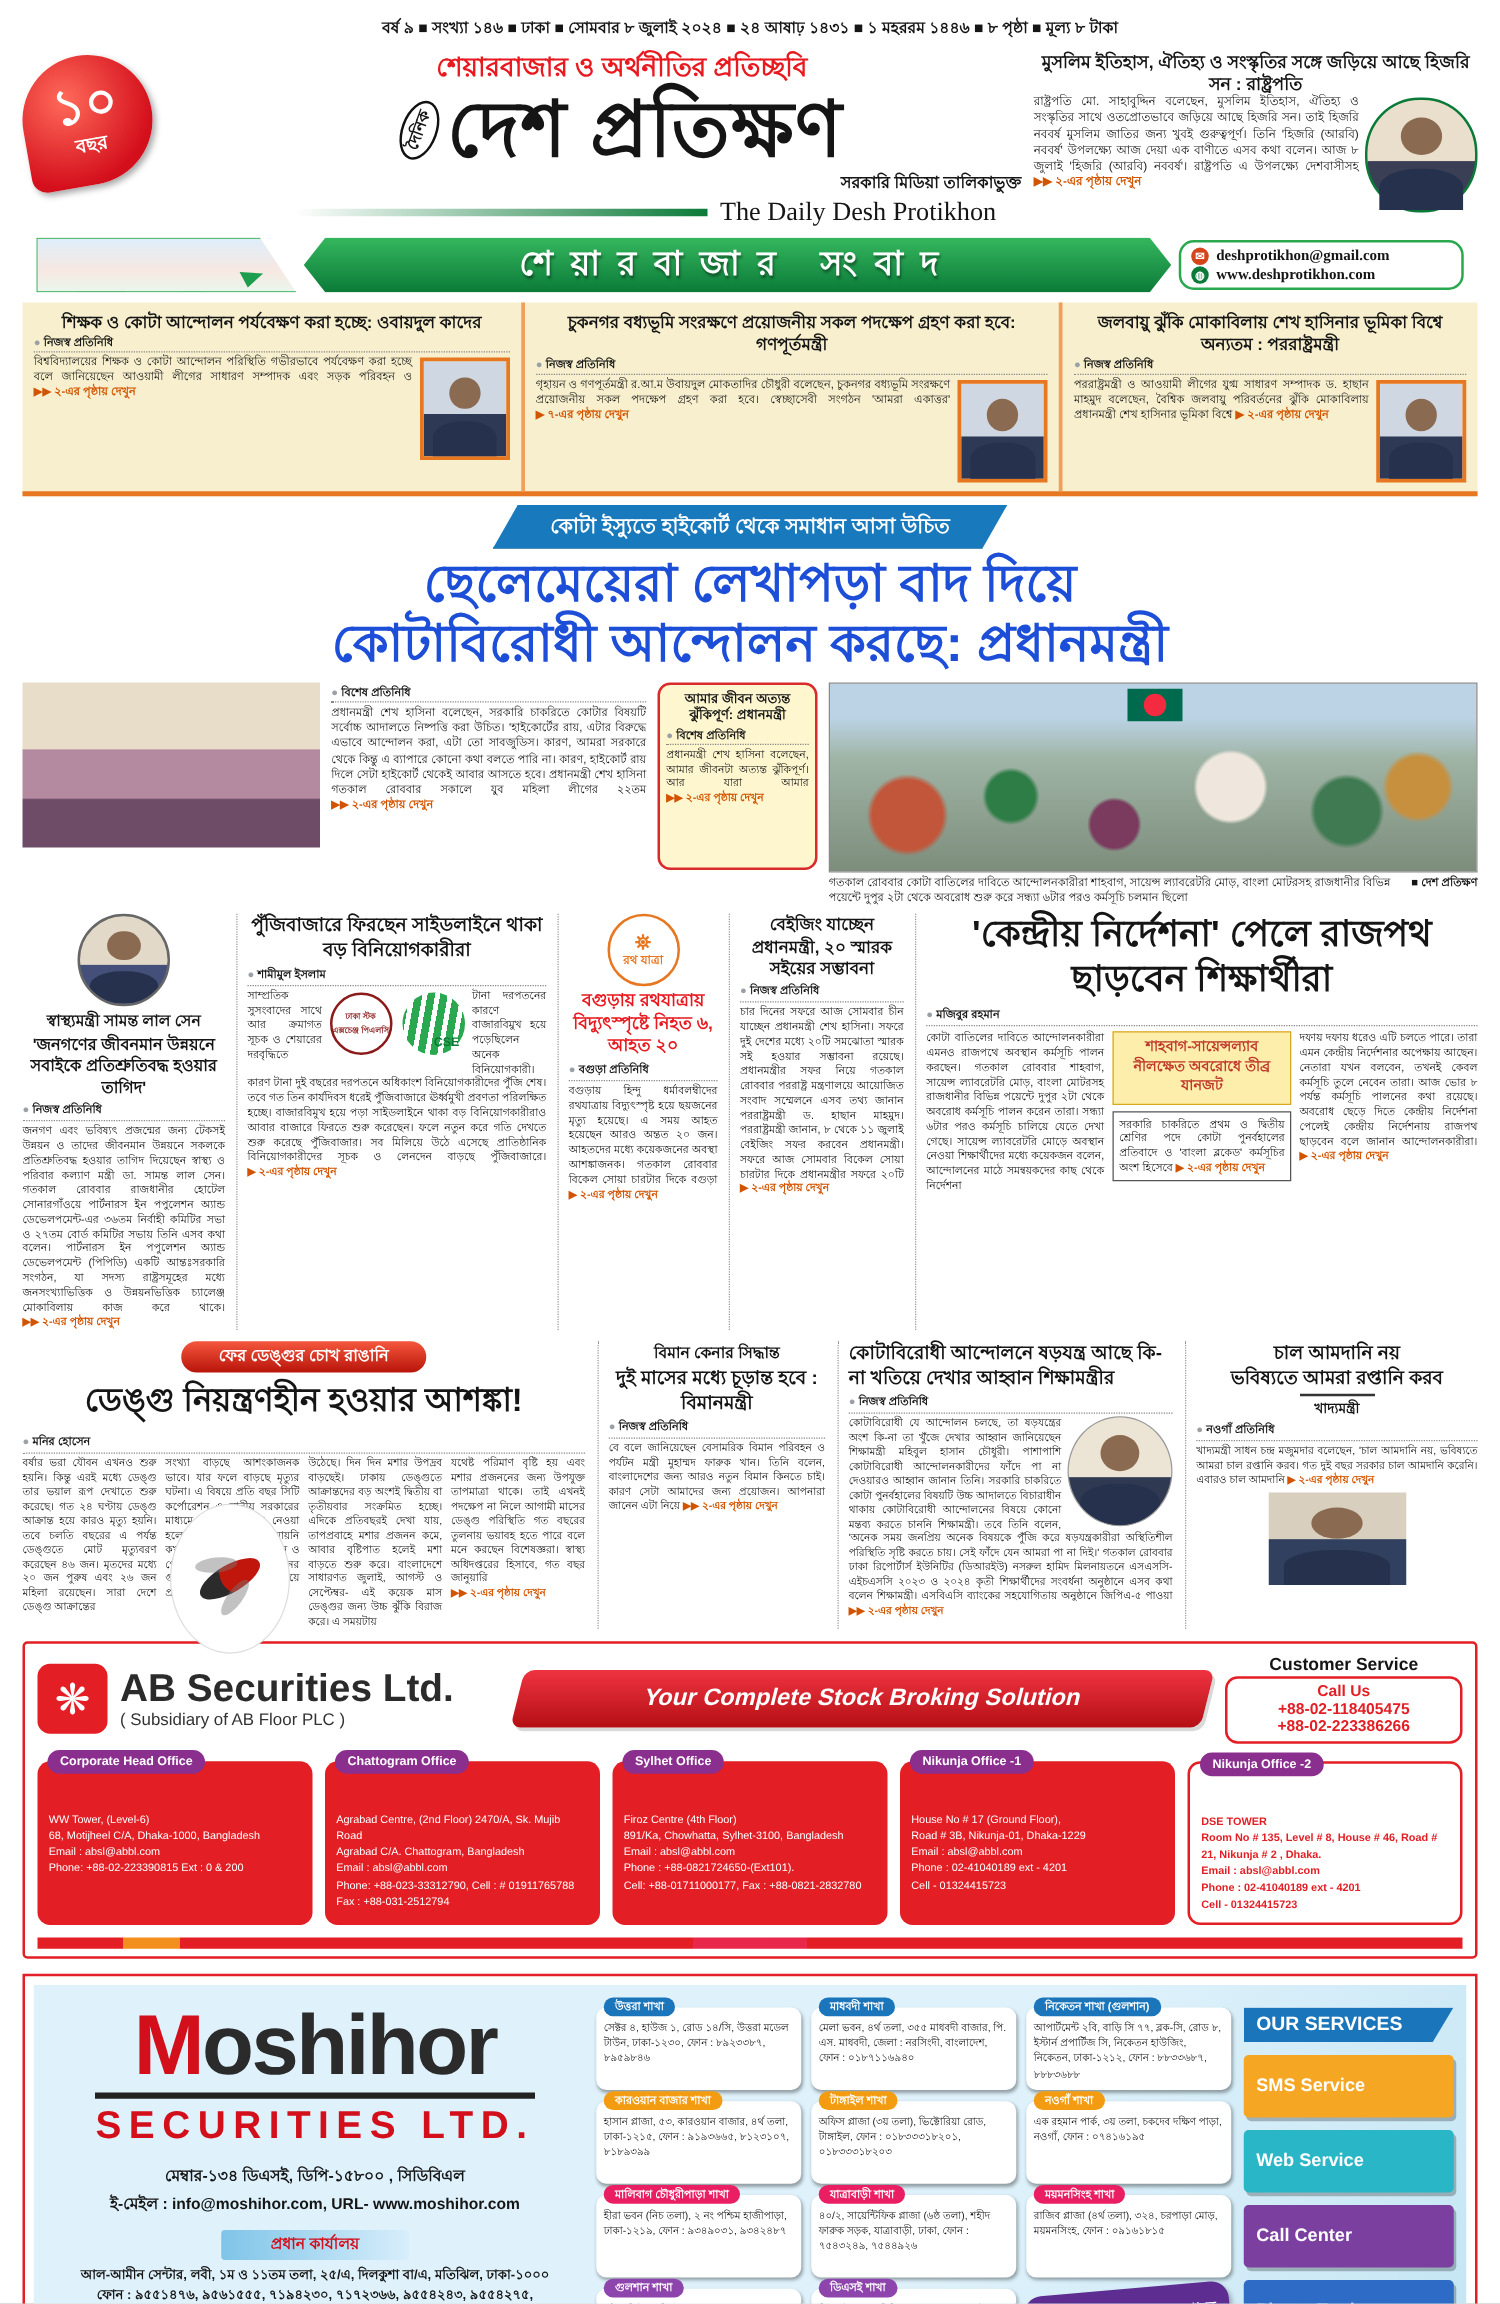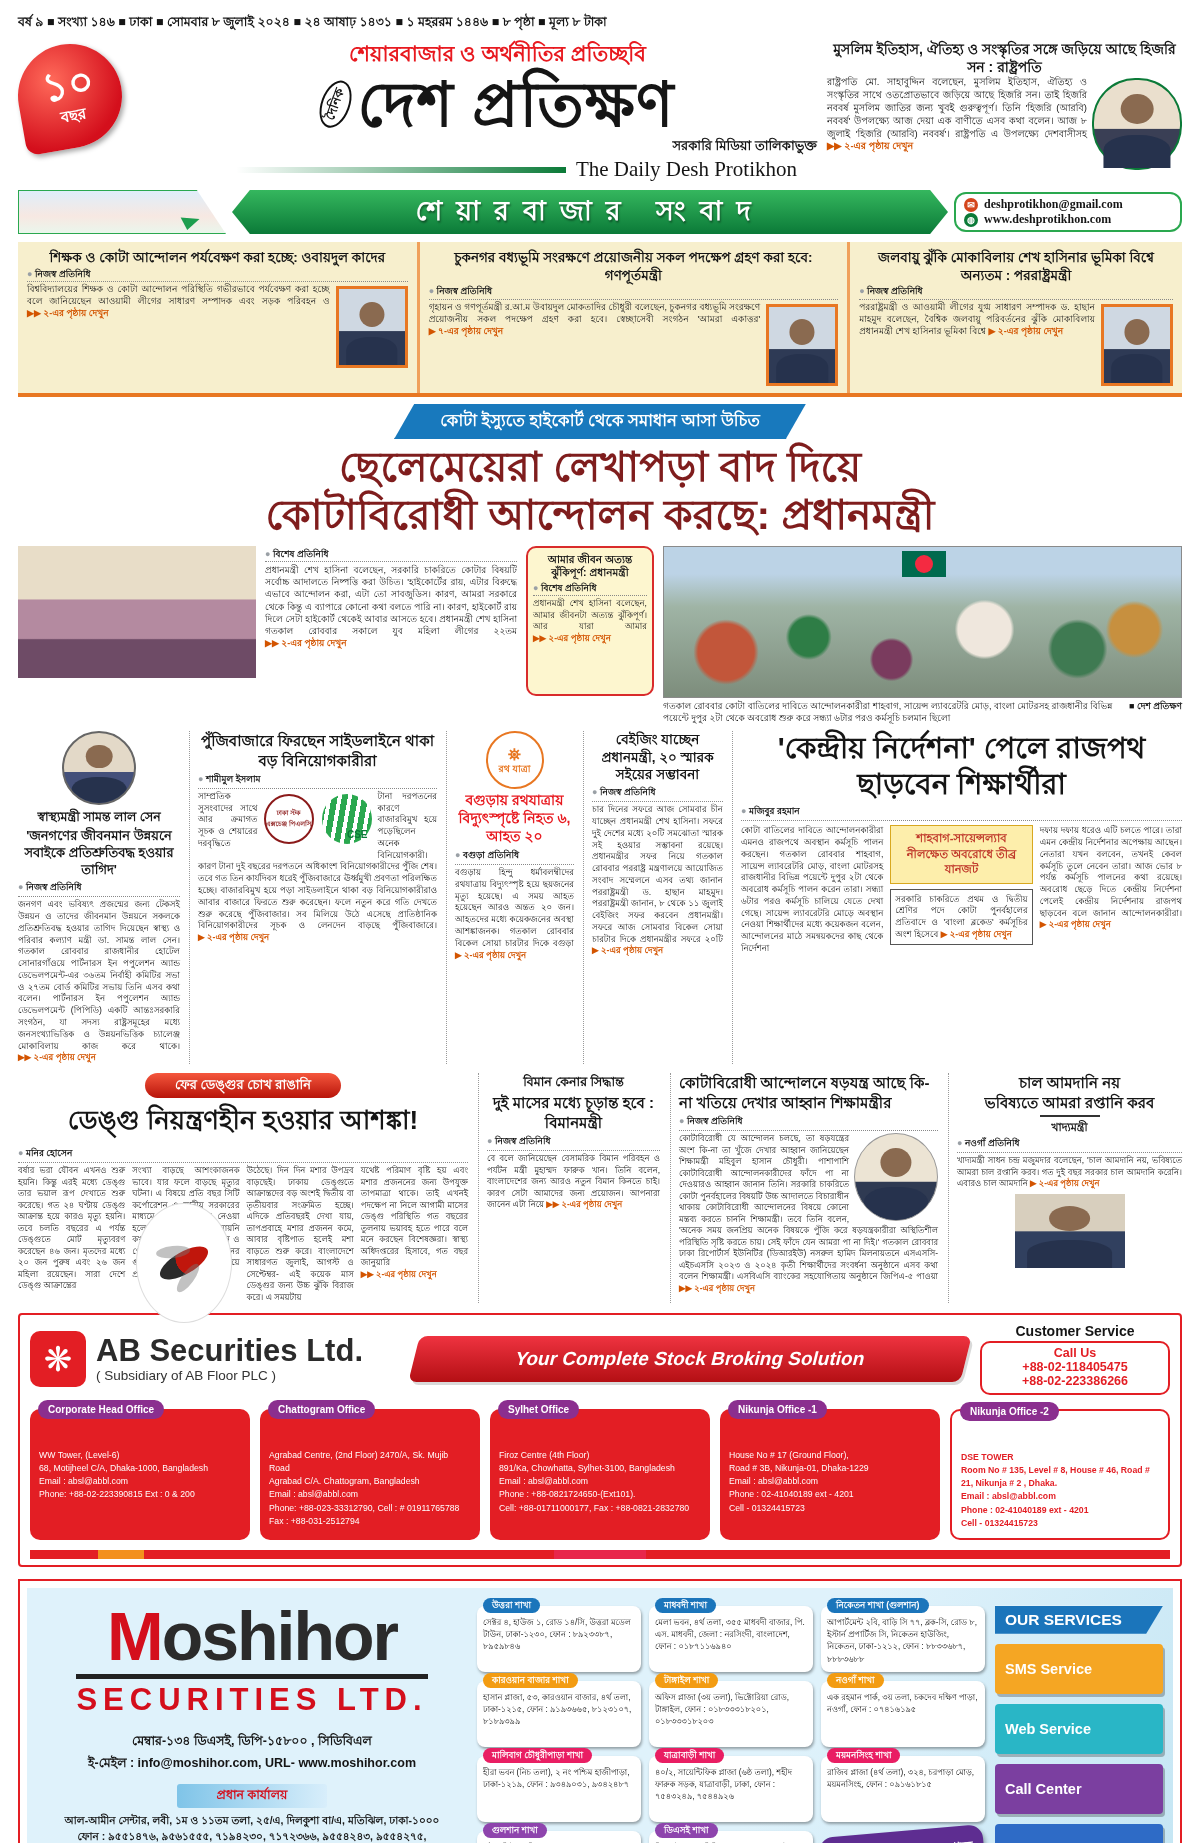--- a/index.html
+++ b/index.html
@@ -1,18 +1,18 @@
 <!DOCTYPE html>
 <html><head>
 <meta charset="utf-8">
 <style>
   *{box-sizing:border-box;margin:0;padding:0;}
   body{background:#9a9a9a;font-family:"Liberation Sans",sans-serif;}
   .page{width:1200px;height:1843px;margin:0 auto;background:#fff;color:#151515;position:relative;overflow:hidden;padding:0 18px;}
-  .dateline{text-align:left;font-weight:bold;font-size:12.5px;padding:13px 0 3px;}
+  .dateline{text-align:center;font-weight:bold;font-size:12.5px;padding:13px 0 3px;}
   
   .masthead{display:grid;grid-template-columns:150px 1fr 355px;align-items:start;height:150px;}
   .badge{width:118px;height:118px;margin-top:8px;position:relative;}
   .badge-circle{width:104px;height:104px;border-radius:50% 50% 50% 12%;background:radial-gradient(circle at 35% 32%,#ff6a5a,#d40f1c 72%);display:flex;flex-direction:column;align-items:center;justify-content:center;color:#fff;transform:rotate(-10deg);box-shadow:2px 3px 5px rgba(0,0,0,.35);}
   .badge-num{font-size:40px;font-weight:bold;line-height:1;}
   .badge-word{font-size:15px;font-weight:bold;}
   .mh-center{text-align:center;padding-top:2px;}
   .tagline{color:#e8191f;font-weight:bold;font-size:21px;}
   .title-row{display:flex;align-items:center;justify-content:center;gap:8px;}
   .daily{writing-mode:vertical-rl;transform:rotate(200deg);font-size:13px;font-weight:bold;border:2px solid #111;border-radius:50%;padding:6px 2px;}
@@ -20,21 +20,21 @@
   .eng-row{display:flex;align-items:center;justify-content:flex-end;gap:10px;padding-right:30px;}
   .eng-bar{height:6px;width:330px;background:linear-gradient(90deg,rgba(42,168,79,0),#0b7a38);}
   .eng{font-family:"Liberation Serif",serif;font-size:21px;}
   .gov{font-size:13px;font-weight:bold;text-align:right;padding-right:10px;}
   .pres-box{font-size:9.5px;line-height:1.35;text-align:justify;padding-top:4px;}
   .pres-h{font-size:14px;font-weight:bold;text-align:center;line-height:1.3;text-align:center;}
   .pres-photo{float:right;width:90px;height:92px;border-radius:48%;border:2px solid #0b7a38;margin:2px 0 2px 5px;background:linear-gradient(180deg,#eadfcd 55%,#3a3f55 56%);position:relative;}
   .person::before{content:"";position:absolute;left:50%;top:16%;transform:translateX(-50%);width:38%;height:34%;border-radius:50%;background:#8a6a50;}
   .person::after{content:"";position:absolute;left:50%;bottom:0;transform:translateX(-50%);width:78%;height:38%;border-radius:45% 45% 0 0;background:#26324d;}
   
-  .banner-row{display:grid;grid-template-columns:208px 1fr 228px;align-items:center;column-gap:6px;height:50px;margin:1px 0 5px;text-align:center;}
+  .banner-row{display:grid;grid-template-columns:208px 1fr 228px;align-items:center;column-gap:6px;height:50px;margin:1px 11px 5px;text-align:center;}
   .market-art{height:44px;border:1px solid #2aa84f;clip-path:polygon(0 0,86% 0,100% 100%,0 100%);background:linear-gradient(180deg,#dfeefa,#f7e8e2 60%,#eaf6ec),radial-gradient(circle at 25% 70%,#d41f1c 0 14%,transparent 15%),radial-gradient(circle at 60% 55%,#2aa84f 0 16%,transparent 17%);position:relative;}
   .market-art::after{content:"";position:absolute;right:26px;bottom:6px;width:0;height:0;border-left:16px solid #1d9e4f;border-top:10px solid transparent;border-bottom:4px solid transparent;transform:rotate(-28deg);}
   .banner{height:44px;background:linear-gradient(#35b75e,#0b7a38);clip-path:polygon(2.5% 0,97.5% 0,100% 50%,97.5% 100%,2.5% 100%,0 50%);display:flex;align-items:center;justify-content:center;color:#fff;font-size:27px;font-weight:bold;letter-spacing:14px;text-shadow:1px 2px 2px rgba(0,0,0,.4);}
   .contact{border:2px solid #2aa84f;border-radius:12px;padding:3px 8px;font-weight:bold;font-size:12px;font-family:"Liberation Serif",serif;background:#fff;}
   .contact-line{display:flex;align-items:center;gap:6px;white-space:nowrap;}
   .ic{display:inline-flex;width:14px;height:14px;border-radius:50%;color:#fff;font-size:9px;align-items:center;justify-content:center;}
   .ic-mail{background:#d4451c;}
   .ic-web{background:#0b7a38;}
   
   .topboxes{display:grid;grid-template-columns:1fr 1.08fr .84fr;background:#f7efcd;border-bottom:4px solid #e87722;}
@@ -42,21 +42,21 @@
   .tb + .tb{border-left:3px solid #f0a05a;}
   .tb-h{font-size:13.5px;font-weight:bold;text-align:center;line-height:1.3;text-align:center;}
   .tb-photo{float:right;width:72px;height:82px;border:3px solid #e87722;margin:2px 0 2px 6px;background:linear-gradient(180deg,#cfd8e2 55%,#2e3a55 56%);position:relative;}
   .byline{font-size:9px;font-weight:bold;margin:2px 0 1px;}
   .byline::before{content:"● ";color:#9aa0a6;}
   .dotted{border-top:1px dotted #888;margin:1px 0 2px;}
   .more{color:#d35400;font-weight:bold;white-space:nowrap;}
   
   .ribbon-wrap{text-align:center;margin-top:7px;}
   .ribbon{display:inline-block;background:#1879bd;color:#fff;font-size:16.5px;font-weight:bold;padding:4px 46px;clip-path:polygon(20px 0,100% 0,calc(100% - 20px) 100%,0 100%);box-shadow:0 2px 0 #0d4a77;}
-  .main-h{color:#7f1d1d;text-align:center;font-weight:bold;font-size:41px;line-height:1.18;margin:4px 0 6px;}
+  .main-h{color:#1d4ed8;text-align:center;font-weight:bold;font-size:41px;line-height:1.18;margin:4px 0 6px;}
   
   .lead{display:grid;grid-template-columns:238px 252px 128px 1fr;column-gap:9px;}
   .ph{position:relative;background:linear-gradient(160deg,#cbb9a2,#93a0ad);}
   .lead-photo{height:132px;background:linear-gradient(180deg,#e8ddc8 40%,#b48aa0 41% 70%,#6e4b66 71%);}
   .lead-col{font-size:9px;line-height:1.36;text-align:justify;}
   .risk-box{background:#fdf6cf;border:2px solid #d92b2b;border-radius:10px;padding:5px 5px;font-size:8.6px;line-height:1.35;text-align:justify;height:150px;}
   .risk-title{font-weight:bold;text-align:center;font-size:10.5px;line-height:1.3;}
   .protest{height:152px;border:1px solid #8a8a8a;background:
     radial-gradient(circle at 12% 70%,#c2563a 0 6%,transparent 7%),
     radial-gradient(circle at 28% 60%,#2e7d46 0 5%,transparent 6%),

